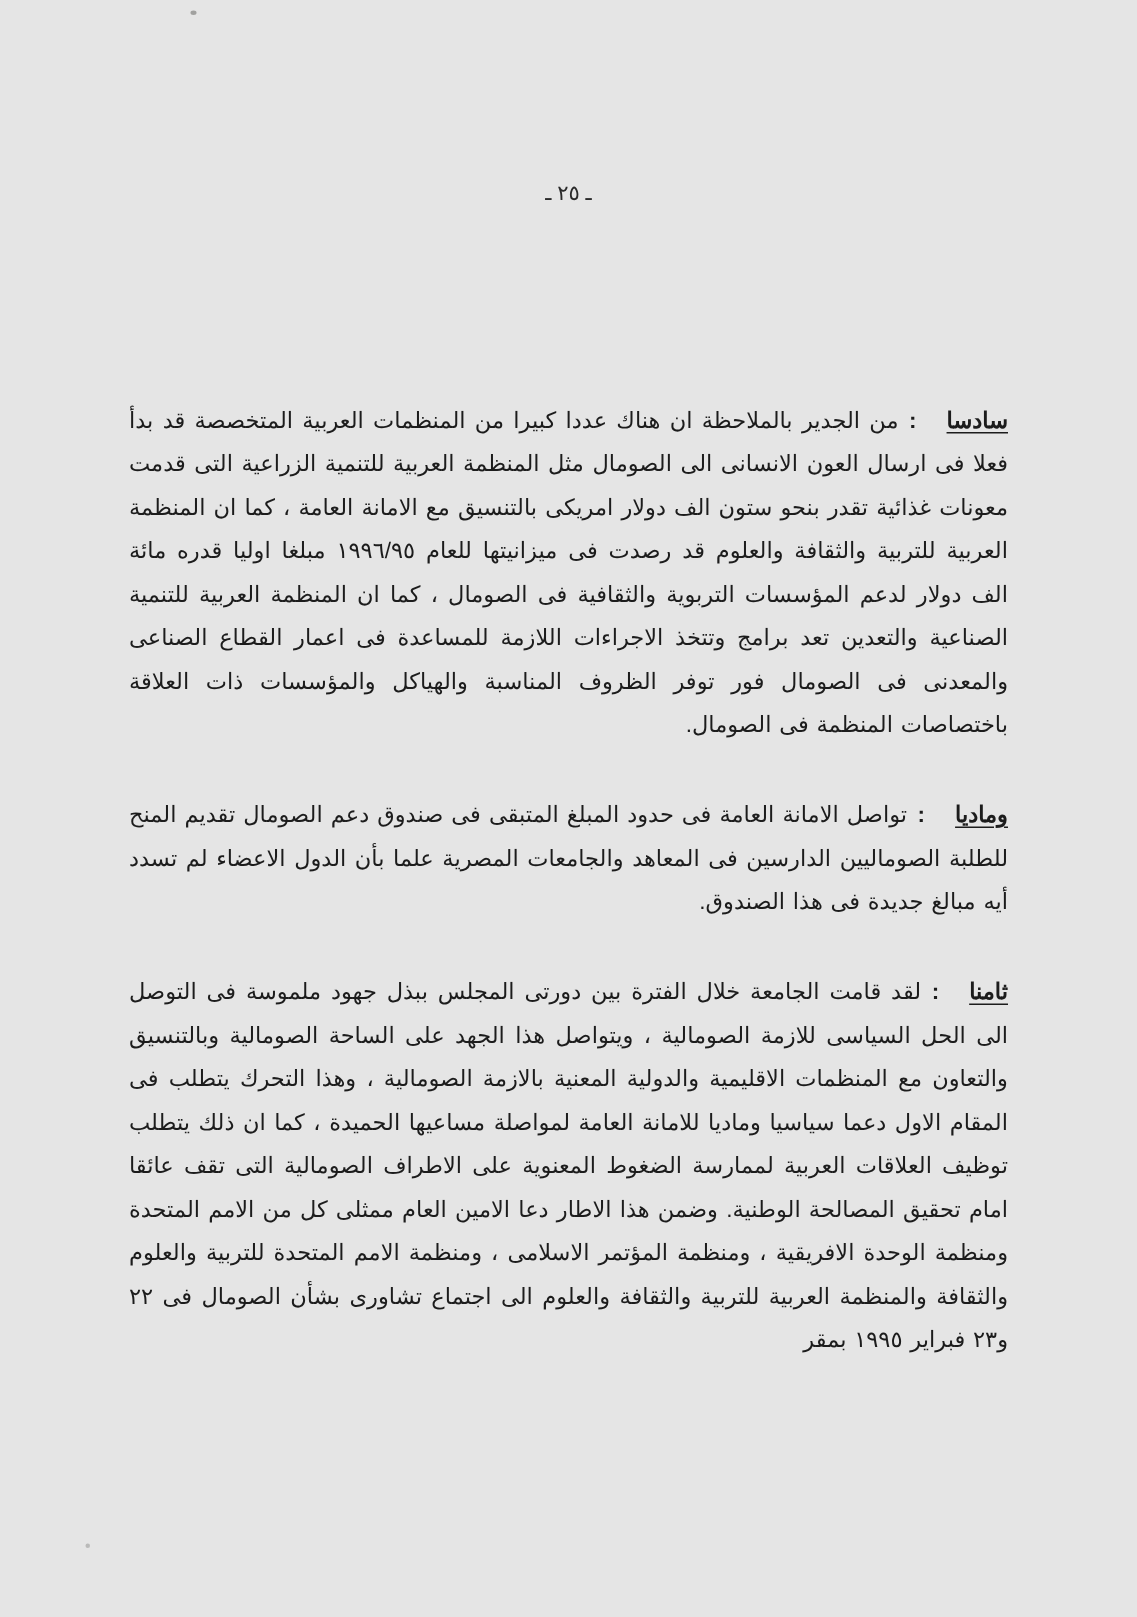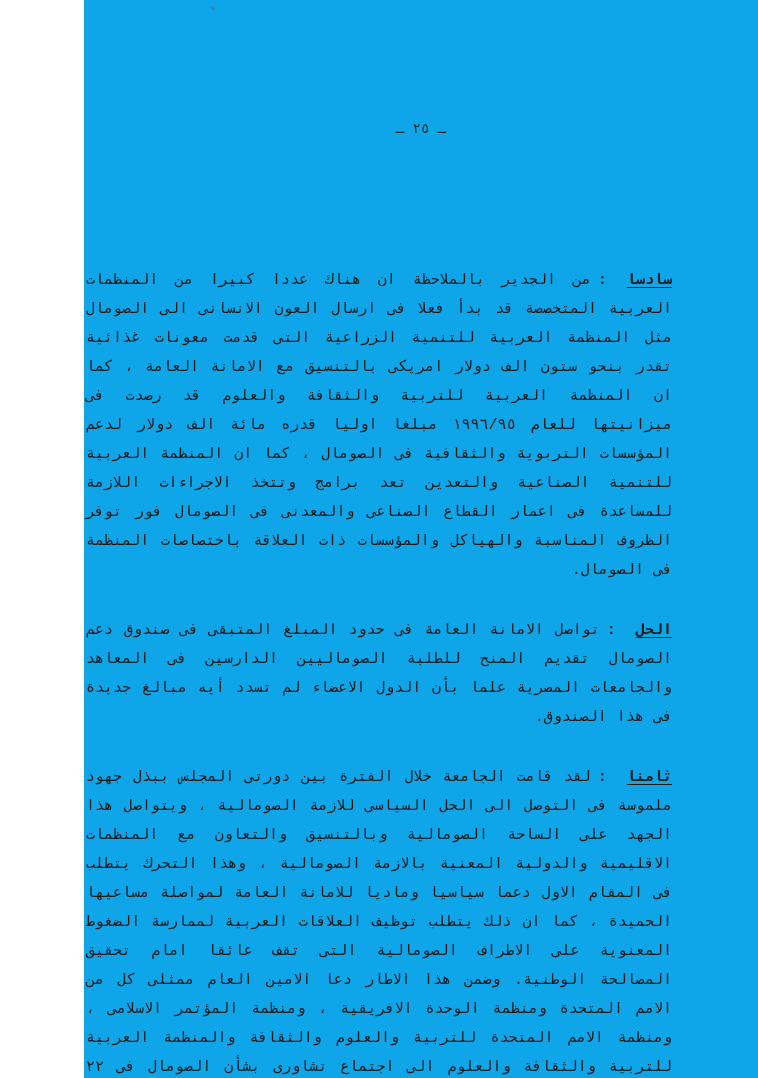--- a/index.html
+++ b/index.html
@@ -2,25 +2,25 @@
 <html lang="ar" dir="rtl"><head>
 <meta charset="utf-8">
 <style>
   html, body {
     margin: 0;
     padding: 0;
     background: #ffffff;
   }
   .page {
     position: relative;
-    width: 674px;
+    width: 758px;
     height: 1078px;
-    background: #0ea5e9;
+    background: #e5e5e5;
     overflow: hidden;
-    font-family: Liberation Mono, monospace;
+    font-family: Liberation Sans, sans-serif;
     color: #1d1d1d;
   }
   .page-number {
     position: absolute;
     top: 120px;
     left: 0;
     right: 0;
     text-align: center;
     font-size: 14px;
     letter-spacing: 3px;
@@ -80,19 +80,19 @@
 
   <div class="speck speck-top"></div>
   <div class="speck speck-bottom"></div>
 
   <div class="page-number">ـ ٢٥ ـ</div>
 
   <div class="content">
 
     <p class="para"><span class="para-label">سادسا</span><span class="para-sep">:</span><span class="para-text">من الجدير بالملاحظة ان هناك عددا كبيرا من المنظمات العربية المتخصصة قد بدأ فعلا فى ارسال العون الانسانى الى الصومال مثل المنظمة العربية للتنمية الزراعية التى قدمت معونات غذائية تقدر بنحو ستون الف دولار امريكى بالتنسيق مع الامانة العامة ، كما ان المنظمة العربية للتربية والثقافة والعلوم قد رصدت فى ميزانيتها للعام ١٩٩٦/٩٥ مبلغا اوليا قدره مائة الف دولار لدعم المؤسسات التربوية والثقافية فى الصومال ، كما ان المنظمة العربية للتنمية الصناعية والتعدين تعد برامج وتتخذ الاجراءات اللازمة للمساعدة فى اعمار القطاع الصناعى والمعدنى فى الصومال فور توفر الظروف المناسبة والهياكل والمؤسسات ذات العلاقة باختصاصات المنظمة فى الصومال.</span></p>
 
-    <p class="para"><span class="para-label">الحل</span><span class="para-sep">:</span><span class="para-text">تواصل الامانة العامة فى حدود المبلغ المتبقى فى صندوق دعم الصومال تقديم المنح للطلبة الصوماليين الدارسين فى المعاهد والجامعات المصرية علما بأن الدول الاعضاء لم تسدد أيه مبالغ جديدة فى هذا الصندوق.</span></p>
+    <p class="para"><span class="para-label">وماديا</span><span class="para-sep">:</span><span class="para-text">تواصل الامانة العامة فى حدود المبلغ المتبقى فى صندوق دعم الصومال تقديم المنح للطلبة الصوماليين الدارسين فى المعاهد والجامعات المصرية علما بأن الدول الاعضاء لم تسدد أيه مبالغ جديدة فى هذا الصندوق.</span></p>
 
     <p class="para"><span class="para-label">ثامنا</span><span class="para-sep">:</span><span class="para-text">لقد قامت الجامعة خلال الفترة بين دورتى المجلس ببذل جهود ملموسة فى التوصل الى الحل السياسى للازمة الصومالية ، ويتواصل هذا الجهد على الساحة الصومالية وبالتنسيق والتعاون مع المنظمات الاقليمية والدولية المعنية بالازمة الصومالية ، وهذا التحرك يتطلب فى المقام الاول دعما سياسيا وماديا للامانة العامة لمواصلة مساعيها الحميدة ، كما ان ذلك يتطلب توظيف العلاقات العربية لممارسة الضغوط المعنوية على الاطراف الصومالية التى تقف عائقا امام تحقيق المصالحة الوطنية. وضمن هذا الاطار دعا الامين العام ممثلى كل من الامم المتحدة ومنظمة الوحدة الافريقية ، ومنظمة المؤتمر الاسلامى ، ومنظمة الامم المتحدة للتربية والعلوم والثقافة والمنظمة العربية للتربية والثقافة والعلوم الى اجتماع تشاورى بشأن الصومال فى ٢٢ و٢٣ فبراير ١٩٩٥ بمقر</span></p>
 
   </div>
 
 </div>
 
 </body></html>

